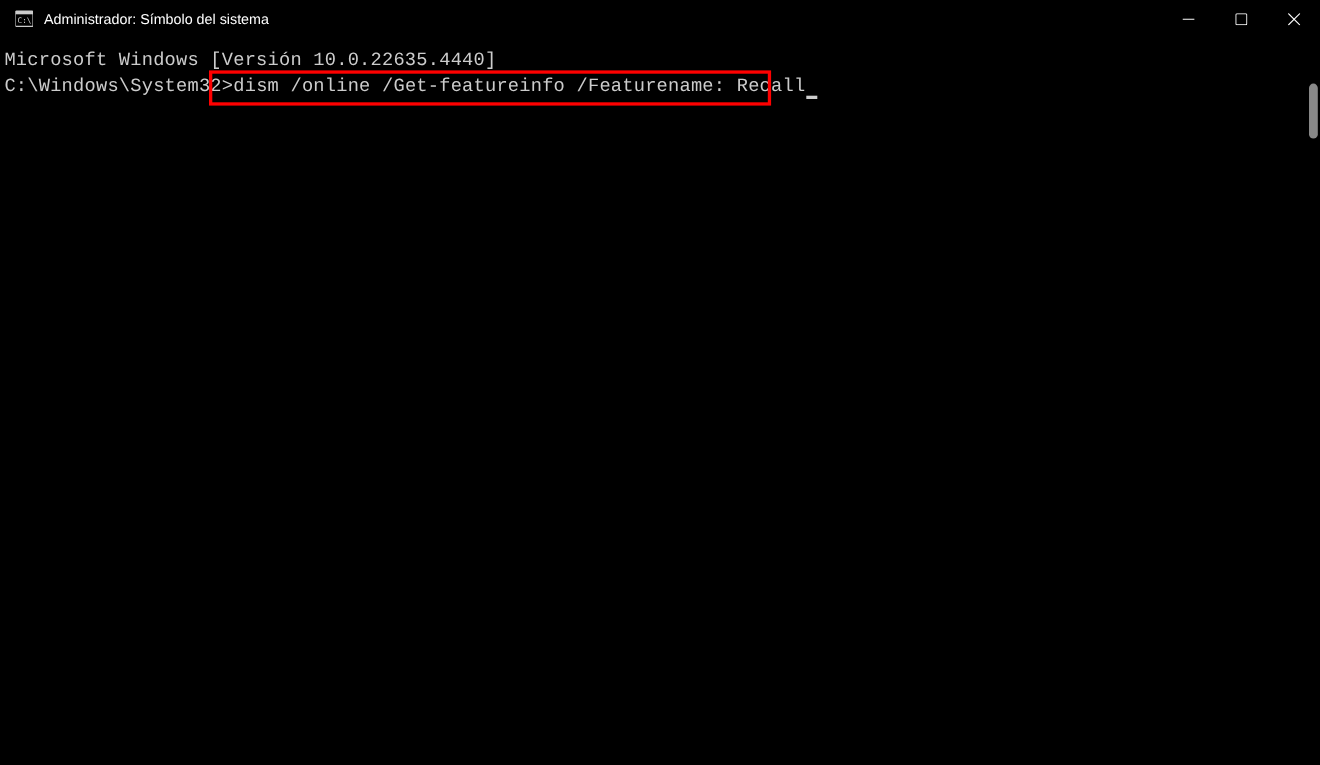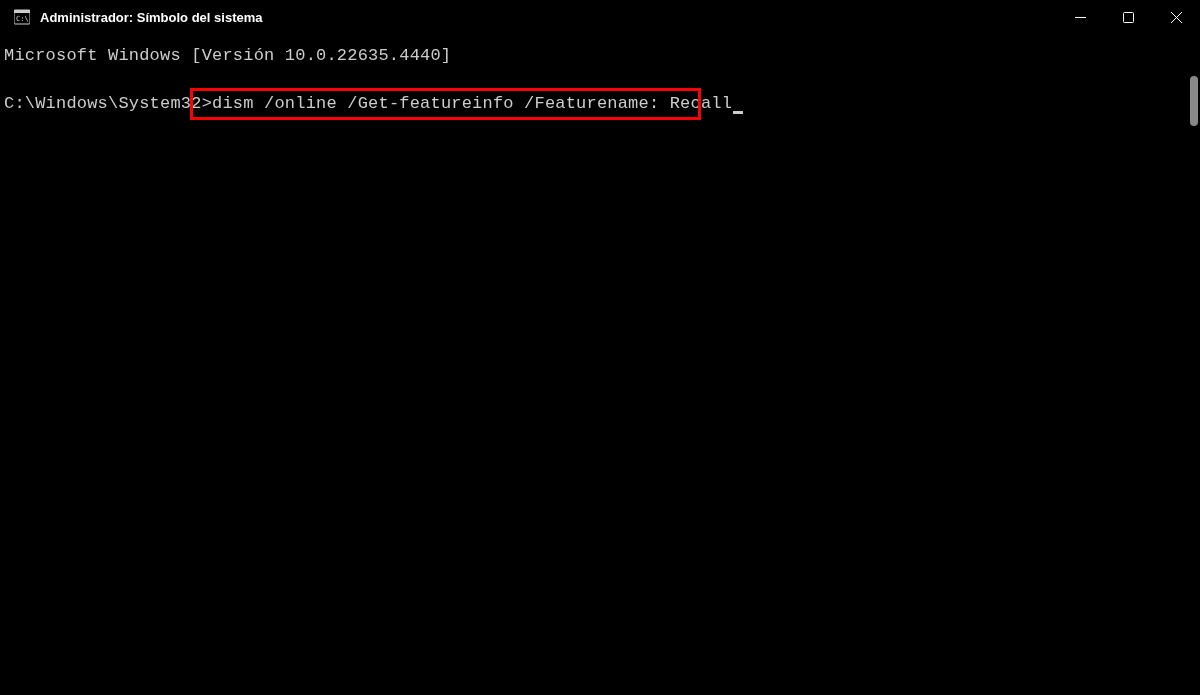--- a/index.html
+++ b/index.html
@@ -41,21 +41,21 @@
       justify-content: center;
     }
     .tb-icon svg {
       width: 16px;
       height: 16px;
     }
     .titlebar-title {
       color: #fff;
       font-family: 'Segoe UI', sans-serif;
       font-size: 13px;
-      font-weight: 700;
+      font-weight: 400;
     }
     .window-controls {
       display: flex;
     }
     .control-btn {
       width: 48px;
       height: 34px;
       display: flex;
       align-items: center;
       justify-content: center;
@@ -77,21 +77,20 @@
     }
     .terminal-line {
       color: #ccc;
       font-size: 17px;
       line-height: 24px;
       white-space: pre;
       letter-spacing: 0.2px;
     }
     .prompt-line {
       position: relative;
-      margin-top: 24px;
     }
     .highlight-box {
       position: absolute;
       border: 3px solid #ff0000;
       top: -4px;
       height: 32px;
       left: 186px;
       width: 511px;
       pointer-events: none;
     }

